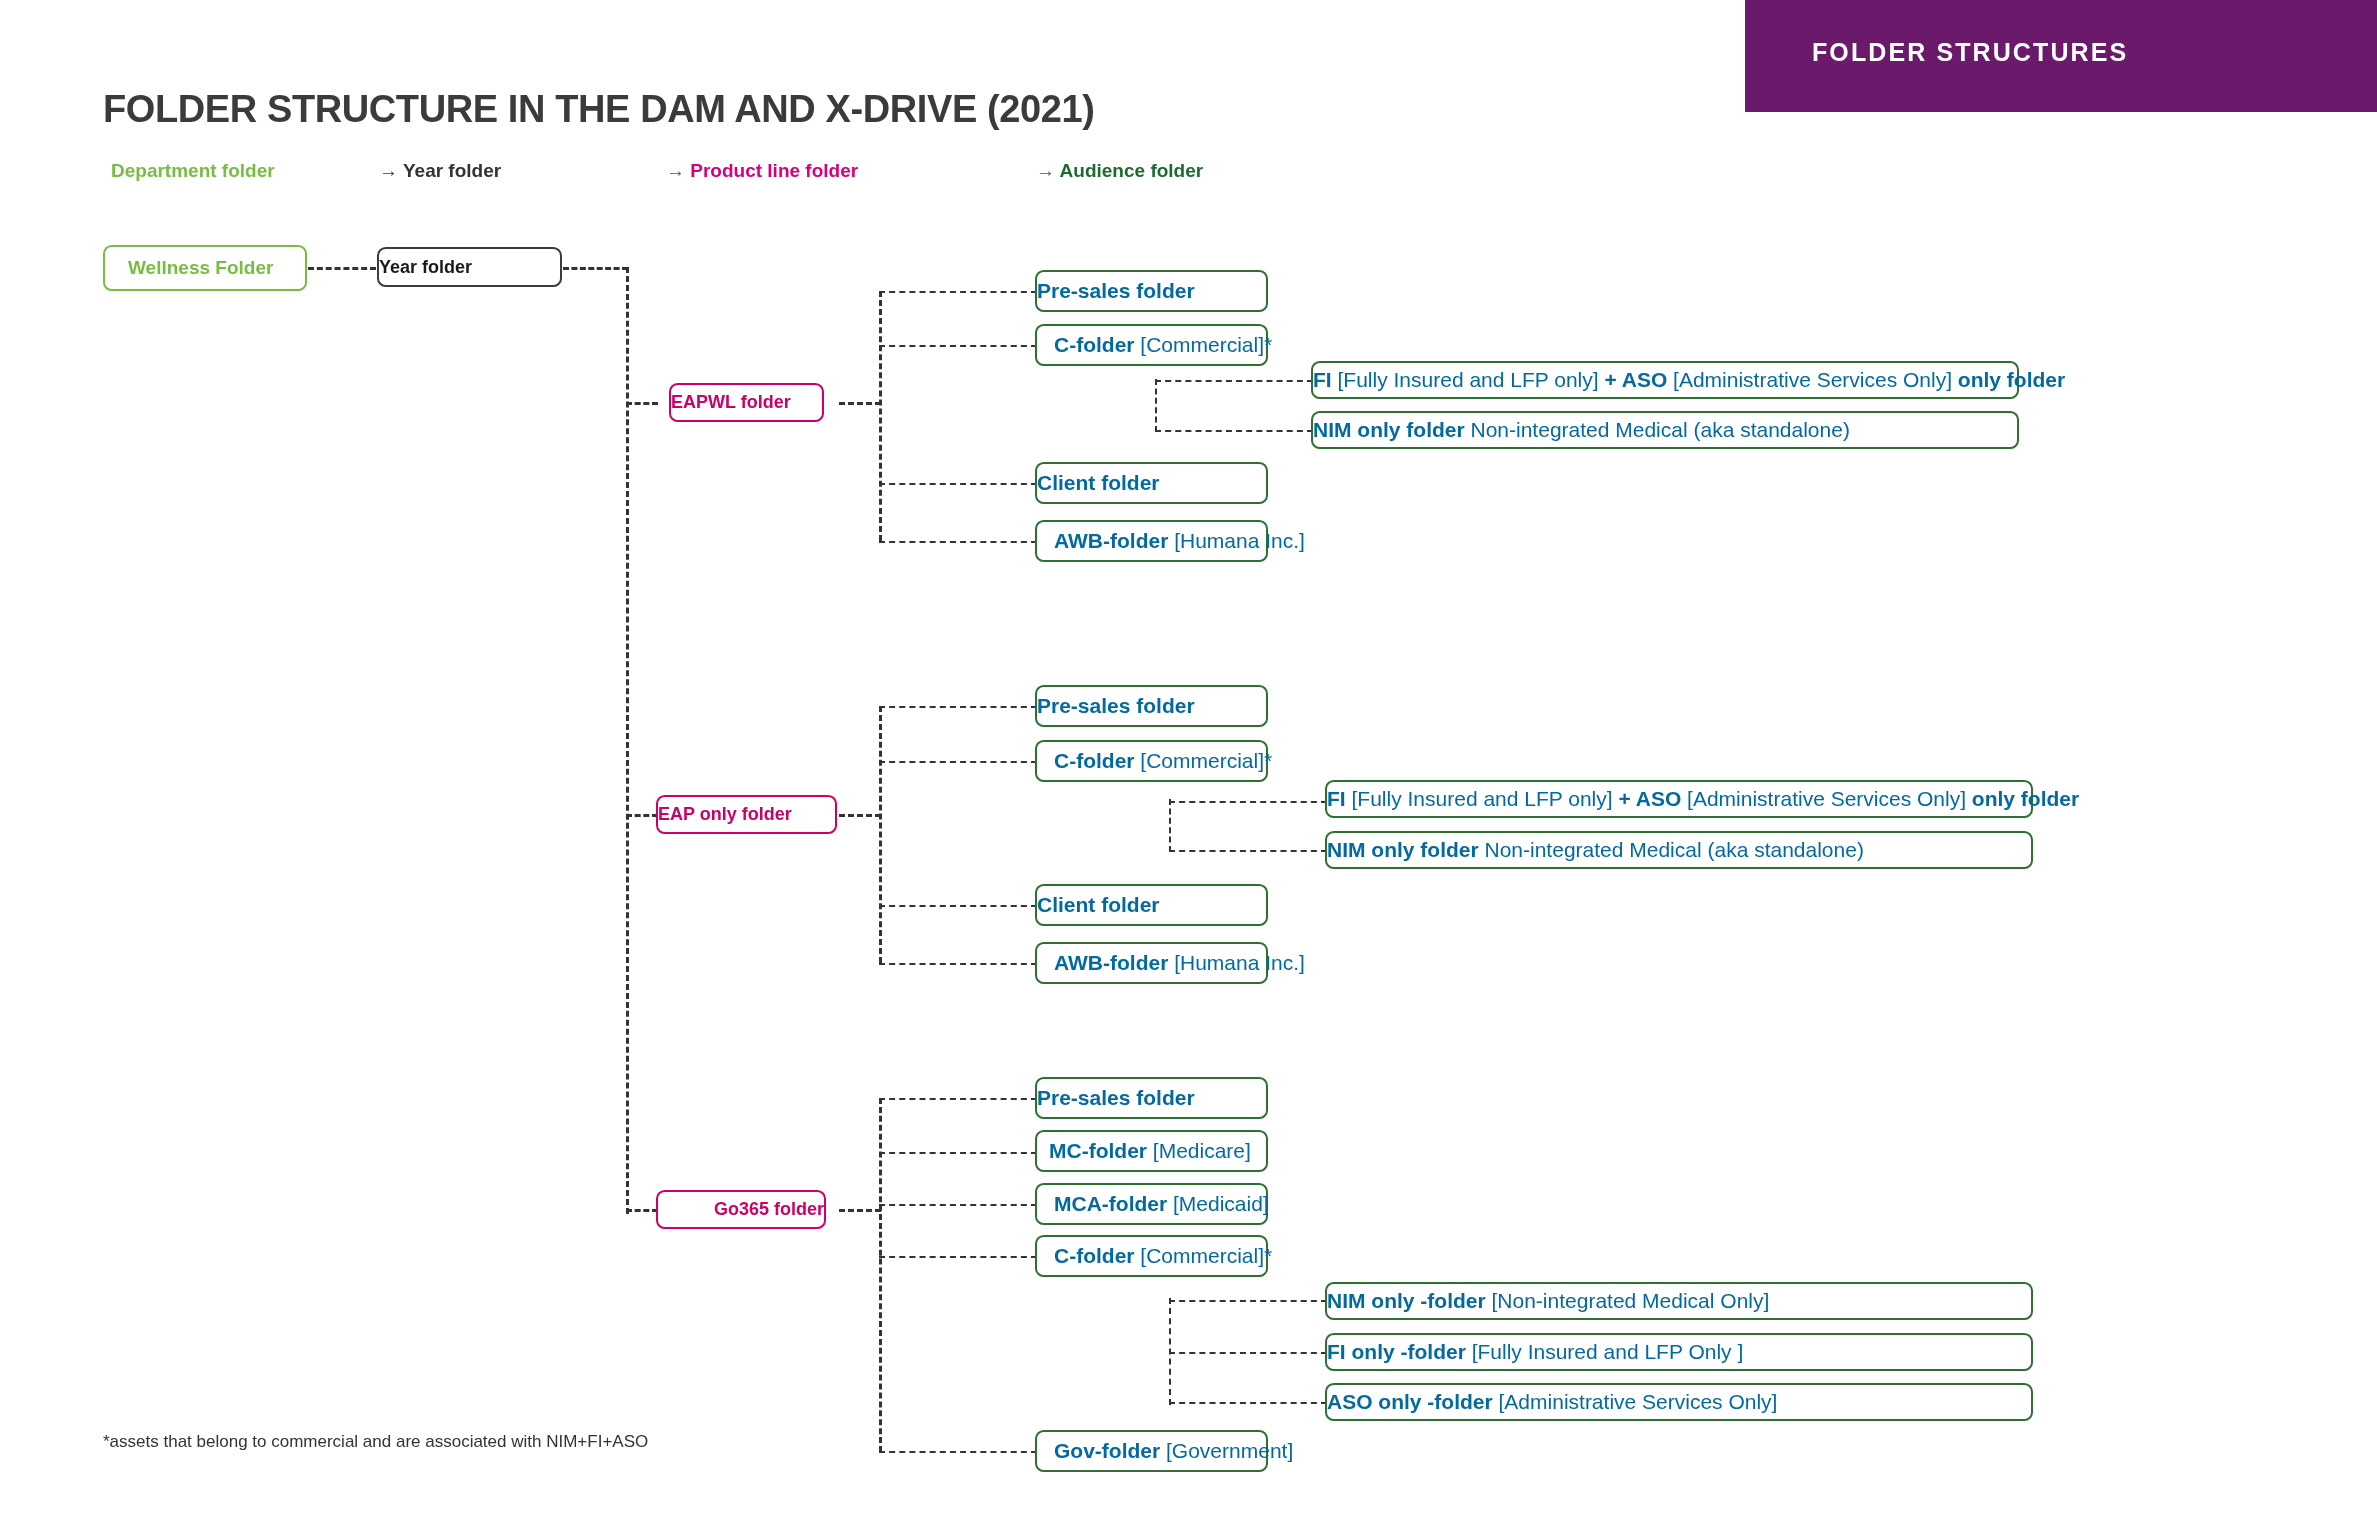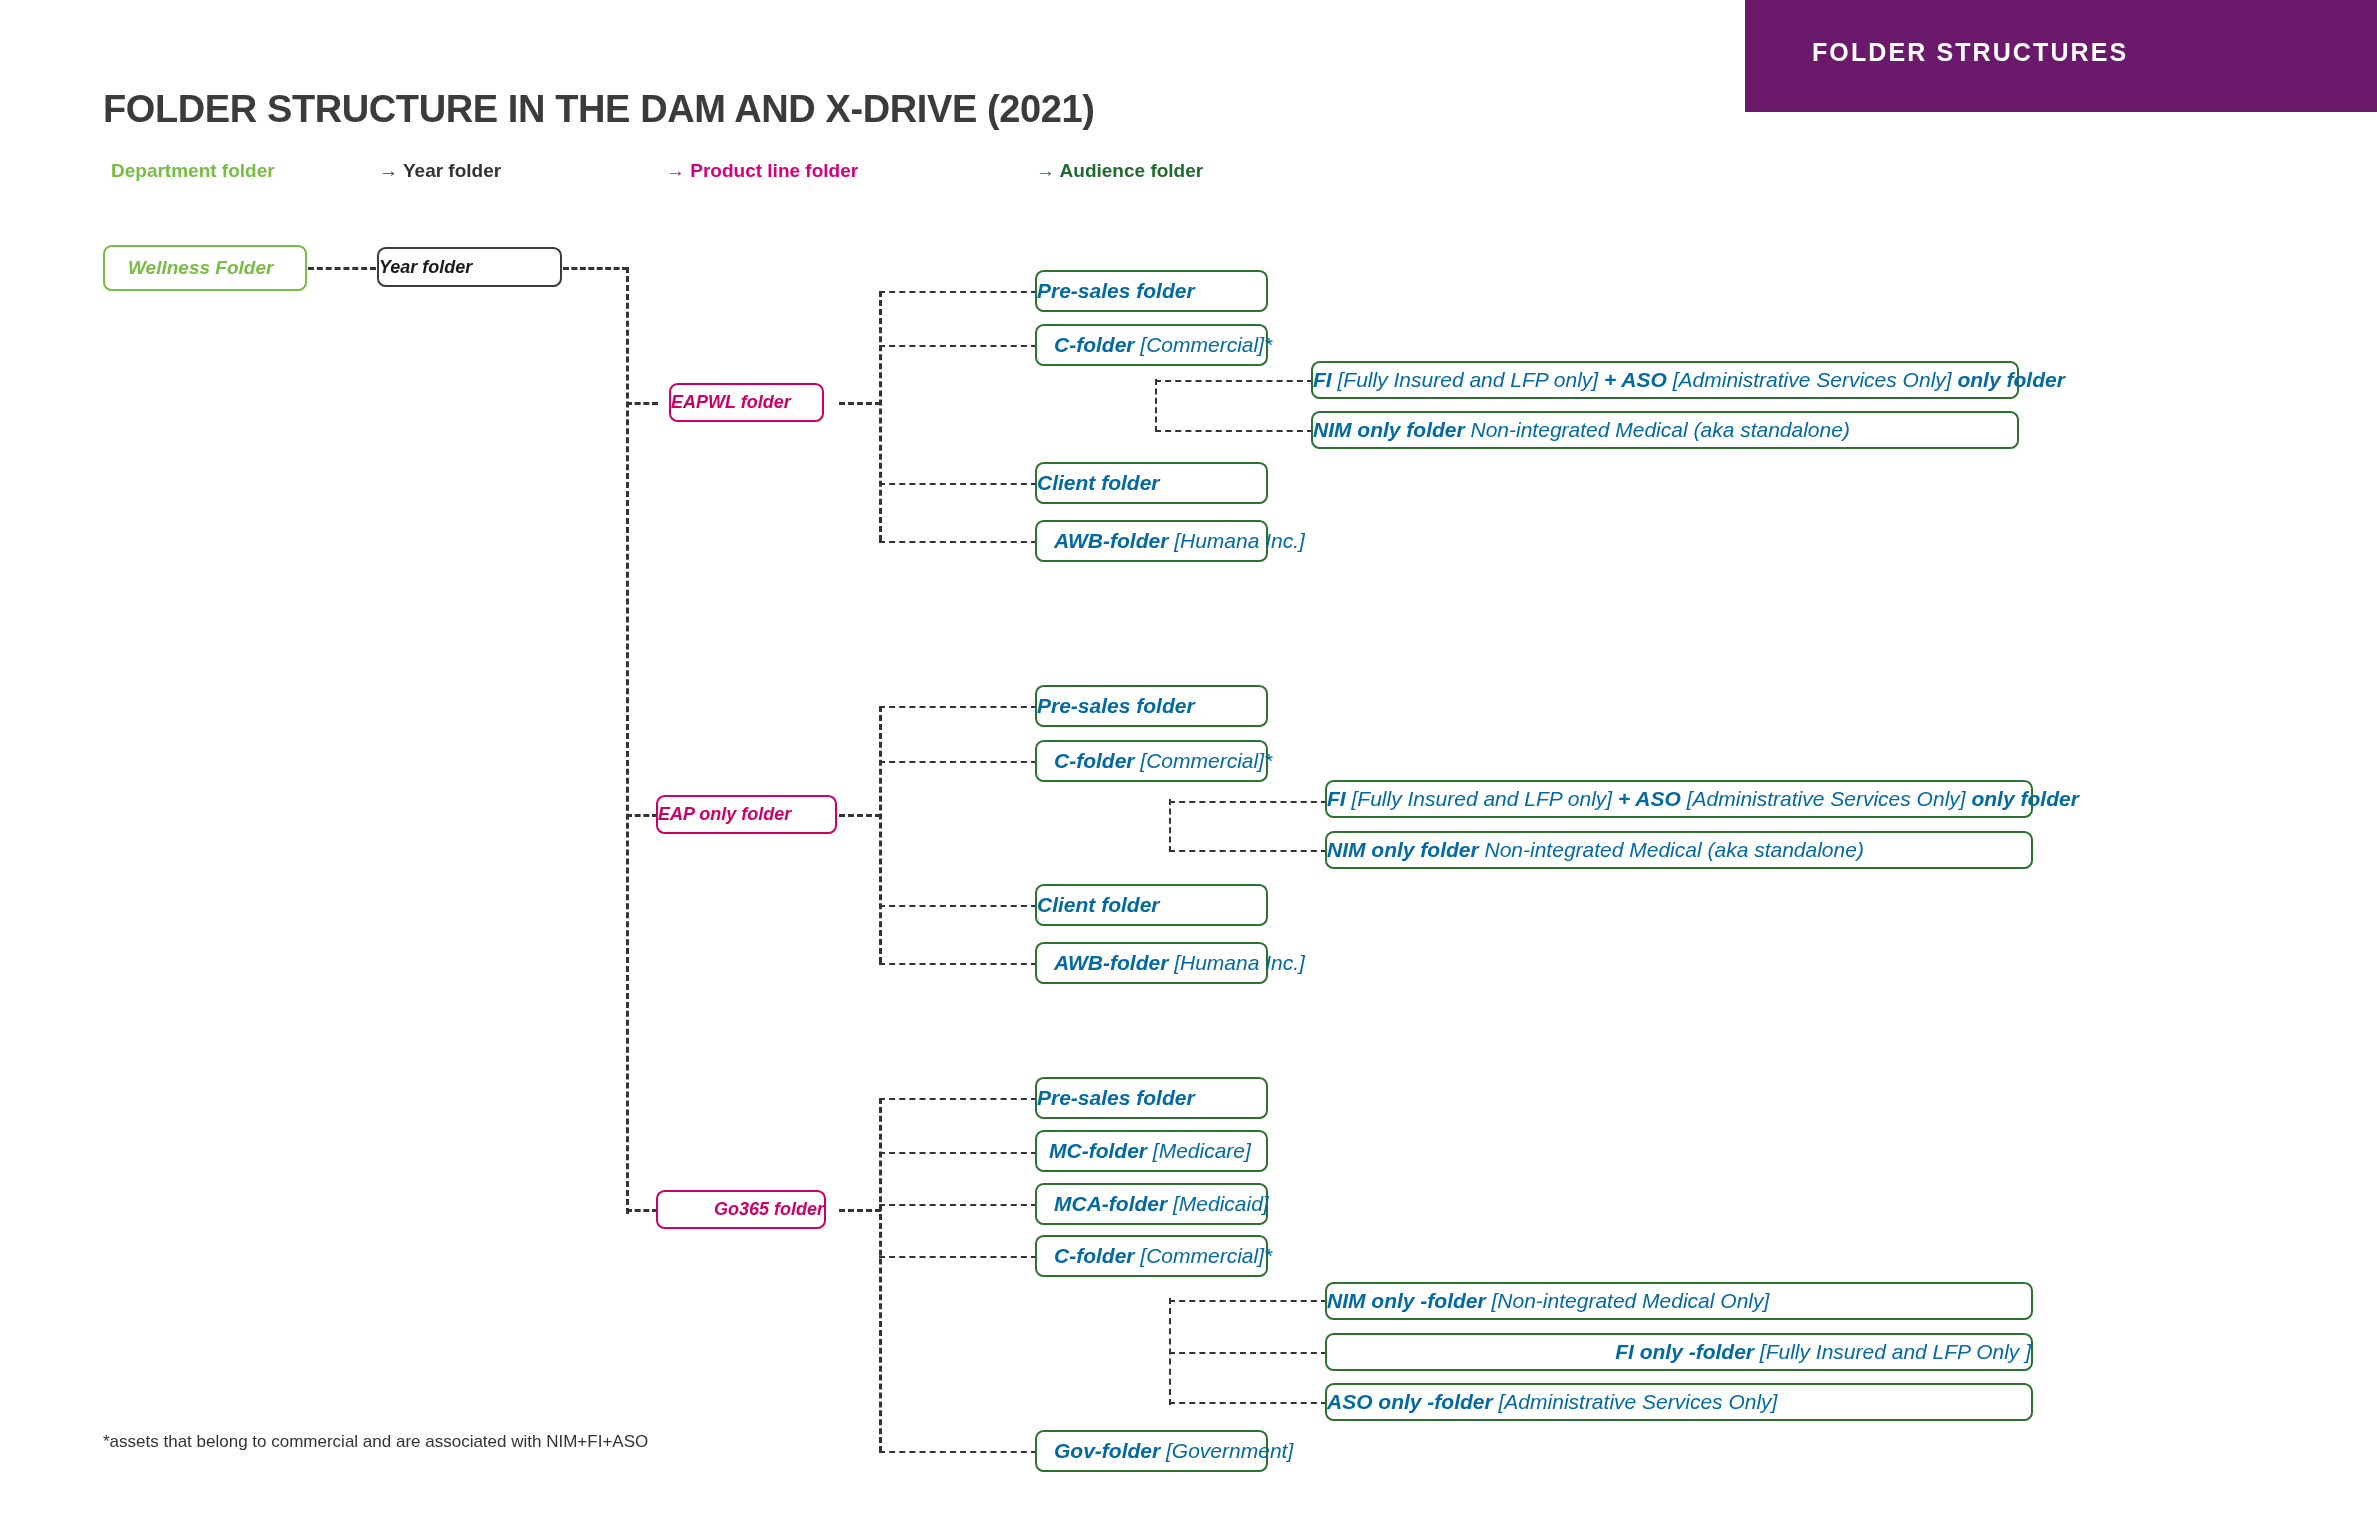--- a/index.html
+++ b/index.html
@@ -65,21 +65,20 @@
 
   
   .box{
     position:absolute;
     box-sizing:border-box;
     border-radius:8.6px;
     background:#ffffff;
     display:flex;
     align-items:center;
     white-space:nowrap;
-    font-style:italic;
   }
   .box .txt{width:100%;}
   .box .b{font-weight:bold;}
   .box .n{font-weight:normal;}
 
   .box-dept{
     border:2.9px solid #77BC43;
     color:#77BC43;
     font-size:19px;
     font-weight:bold;
@@ -267,21 +266,21 @@
   </div>
 
   <div class="vline thin" style="left:1169px; top:1298px; height:107px;"></div>
   <div class="hline thin" style="left:1169px; top:1300px; width:158px;"></div>
   <div class="hline thin" style="left:1169px; top:1352px; width:158px;"></div>
   <div class="hline thin" style="left:1169px; top:1402px; width:158px;"></div>
 
   <div class="box box-green" style="left:1325px; top:1282px; width:708px; height:38px;">
     <span class="txt"><span class="b">NIM only -folder</span><span class="n"> [Non-integrated Medical Only]</span></span>
   </div>
-  <div class="box box-green" style="left:1325px; top:1333px; width:708px; height:38px;text-align:right;">
+  <div class="box box-green" style="left:1325px; top:1333px; width:708px; height:38px;">
     <span class="txt"><span class="b">FI only -folder</span><span class="n"> [Fully Insured and LFP Only ]</span></span>
   </div>
   <div class="box box-green" style="left:1325px; top:1383px; width:708px; height:38px;">
     <span class="txt"><span class="b">ASO only -folder</span><span class="n"> [Administrative Services Only]</span></span>
   </div>
 
 </div>
 
 
 </body></html>

